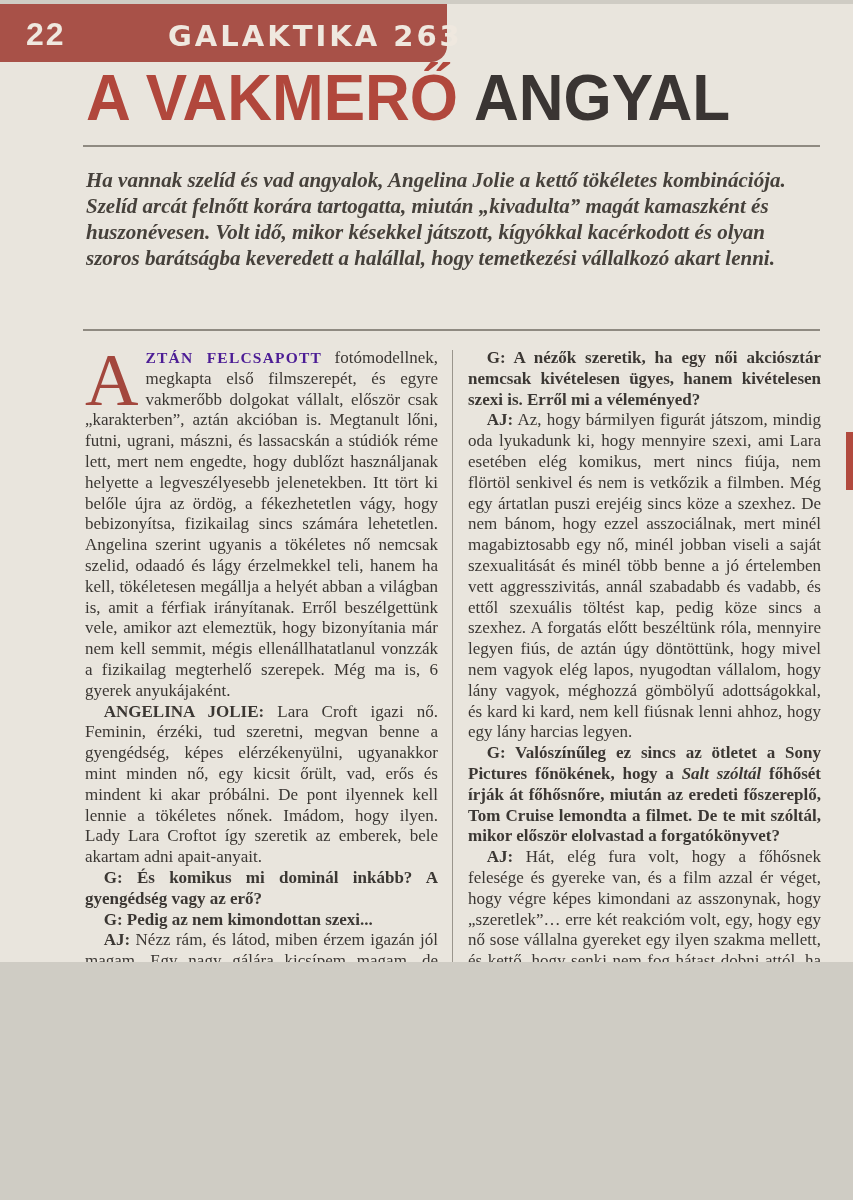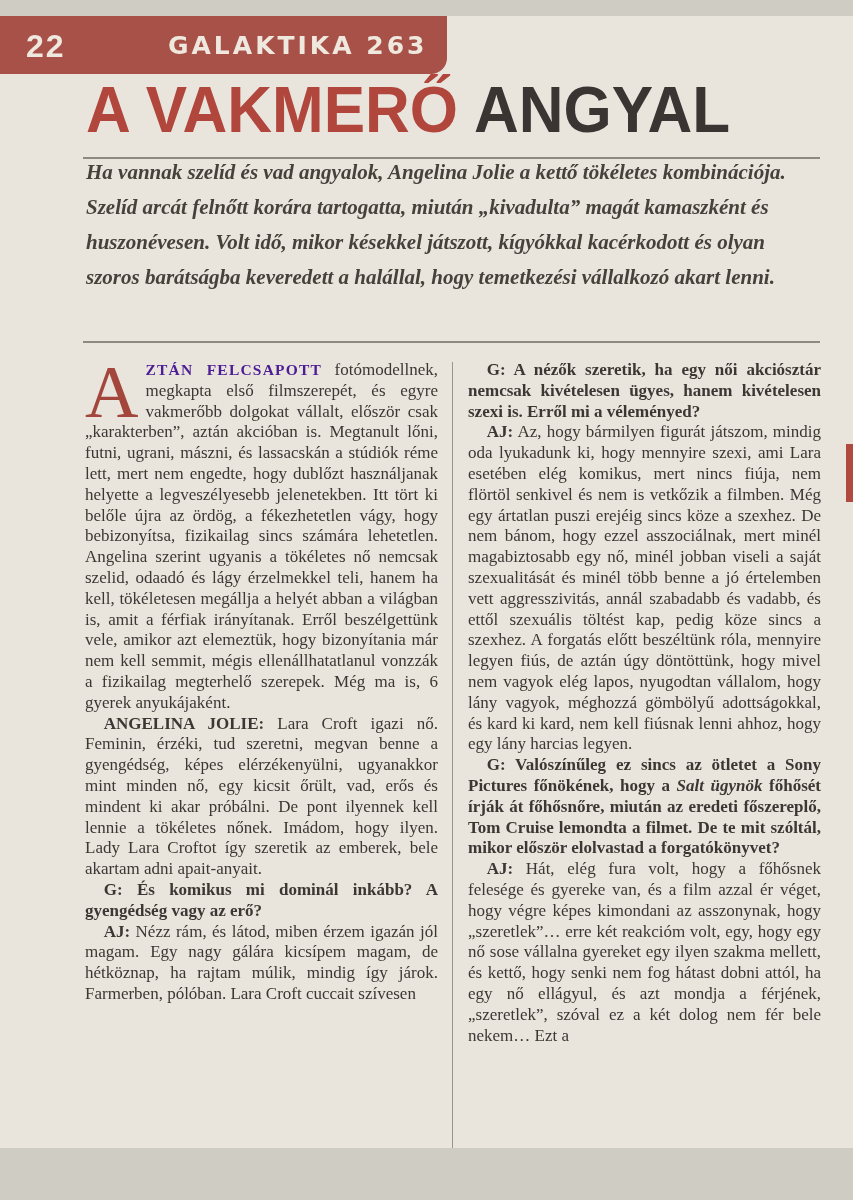--- a/index.html
+++ b/index.html
@@ -1,57 +1,57 @@
 <!DOCTYPE html>
 <html lang="hu"><head>
 <meta charset="utf-8">
 <style>
   html,body { margin:0; padding:0; background:#cfccc4; }
   .page {
-    position:relative; width:853px; height:1132px; margin:16px auto;
+    position:relative; width:853px; height:958px; margin:4px auto;
     background:#e9e5dd;
     font-family:"Liberation Serif", serif;
     overflow:hidden;
   }
 
   
   .header-banner {
     position:absolute; left:0; top:0; width:447px; height:58px;
     background:#a85148; border-bottom-right-radius:16px;
   }
   .pagenum {
     position:absolute; left:26px; top:12px;
     font-family:"Liberation Sans", sans-serif; font-weight:bold;
     font-size:32px; color:#efe8df; letter-spacing:2px;
   }
   .logo {
     position:absolute; left:168px; top:15px;
     font-family:"DejaVu Sans", sans-serif; font-weight:bold;
-    font-size:25px; color:#efe8df; letter-spacing:3px; white-space:nowrap;
+    font-size:29px; color:#efe8df; letter-spacing:3px; white-space:nowrap;
   }
 
   
   .title {
     position:absolute; left:86px; top:62px; margin:0;
     font-family:"Liberation Sans", sans-serif; font-weight:bold;
     font-size:62px; line-height:62px; white-space:nowrap;
     letter-spacing:0; transform:scaleY(1.04); transform-origin:top left;
   }
   .t-red  { color:#b1473c; margin-right:16px; }
   .t-dark { color:#3a3533; }
 
   .rule { position:absolute; left:83px; width:737px; height:2px; background:#8f8a81; }
   .rule-top { top:141px; }
   .rule-mid { top:325px; }
 
   
   .intro {
-    position:absolute; left:86px; top:139px; width:714px; margin:0;
+    position:absolute; left:86px; top:163px; width:714px; margin:0;
     font-style:italic; font-weight:bold;
-    font-size:21px; line-height:35px; color:#46413b;
+    font-size:21px; line-height:26px; color:#46413b;
   }
 
   
   .cols {
     position:absolute; left:85px; top:344px; width:736px;
     display:flex; gap:30px; color:#3b3733;
   }
   .col { width:353px; text-align:justify; font-size:17px; line-height:20.8px; }
   .col p { margin:0; text-indent:1.1em; }
   .col p.lead, .col p.cont { text-indent:0; }
@@ -114,34 +114,35 @@
       <p class="lead"><span class="dropcap">A</span><span class="leadcaps">ZTÁN FELCSAPOTT</span>
         <span>fotómodellnek, megkapta első filmszerepét, és egyre vakmerőbb dolgokat vállalt, először csak „karakterben”, aztán akcióban is. Megtanult lőni, futni, ugrani, mászni, és lassacskán a stúdiók réme lett, mert nem engedte, hogy dublőzt használjanak helyette a legveszélyesebb jelenetekben. Itt tört ki belőle újra az ördög, a fékezhetetlen vágy, hogy bebizonyítsa, fizikailag sincs számára lehetetlen. Angelina szerint ugyanis a tökéletes nő nemcsak szelid, odaadó és lágy érzelmekkel teli, hanem ha kell, tökéletesen megállja a helyét abban a világban is, amit a férfiak irányítanak. Erről beszélgettünk vele, amikor azt elemeztük, hogy bizonyítania már nem kell semmit, mégis ellenállhatatlanul vonzzák a fizikailag megterhelő szerepek. Még ma is, 6 gyerek anyukájaként.</span></p>
 
 
       <p class="a"><b>ANGELINA JOLIE:</b>
         <span>Lara Croft igazi nő. Feminin, érzéki, tud szeretni, megvan benne a gyengédség, képes elérzékenyülni, ugyanakkor mint minden nő, egy kicsit őrült, vad, erős és mindent ki akar próbálni. De pont ilyennek kell lennie a tökéletes nőnek. Imádom, hogy ilyen. Lady Lara Croftot így szeretik az emberek, bele akartam adni apait-anyait.</span></p>
 
       <p class="q">G: És komikus mi dominál inkább? A gyengédség vagy az erő?</p>
 
 
+      <p class="q">G: Pedig az nem kimondottan szexi...</p>
 
       <p class="a"><b>AJ:</b>
         <span>Nézz rám, és látod, miben érzem igazán jól magam. Egy nagy gálára kicsípem magam, de hétköznap, ha rajtam múlik, mindig így járok. Farmerben, pólóban. Lara Croft cuccait szívesen</span></p>
     </div>
 
     <div class="col">
 
       <p class="q">G: A nézők szeretik, ha egy női akciósztár nemcsak kivételesen ügyes, hanem kivételesen szexi is. Erről mi a véleményed?</p>
 
       <p class="a"><b>AJ:</b>
         <span>Az, hogy bármilyen figurát játszom, mindig oda lyukadunk ki, hogy mennyire szexi, ami Lara esetében elég komikus, mert nincs fiúja, nem flörtöl senkivel és nem is vetkőzik a filmben. Még egy ártatlan puszi erejéig sincs köze a szexhez. De nem bánom, hogy ezzel asszociálnak, mert minél magabiztosabb egy nő, minél jobban viseli a saját szexualitását és minél több benne a jó értelemben vett aggresszivitás, annál szabadabb és vadabb, és ettől szexuális töltést kap, pedig köze sincs a szexhez. A forgatás előtt beszéltünk róla, mennyire legyen fiús, de aztán úgy döntöttünk, hogy mivel nem vagyok elég lapos, nyugodtan vállalom, hogy lány vagyok, méghozzá gömbölyű adottságokkal, és kard ki kard, nem kell fiúsnak lenni ahhoz, hogy egy lány harcias legyen.</span></p>
 
       <p class="q"><span>G: Valószínűleg ez sincs az ötletet a Sony Pictures főnökének, hogy a</span>
-        <i>Salt ügynök</i>
+        <i>Salt szóltál</i>
         <span>főhősét írják át főhősnőre, miután az eredeti főszereplő, Tom Cruise lemondta a filmet. De te mit szóltál, mikor először elolvastad a forgatókönyvet?</span></p>
 
       <p class="a"><b>AJ:</b>
         <span>Hát, elég fura volt, hogy a főhősnek felesége és gyereke van, és a film azzal ér véget, hogy végre képes kimondani az asszonynak, hogy „szeretlek”… erre két reakcióm volt, egy, hogy egy nő sose vállalna gyereket egy ilyen szakma mellett, és kettő, hogy senki nem fog hátast dobni attól, ha egy nő ellágyul, és azt mondja a férjének, „szeretlek”, szóval ez a két dolog nem fér bele nekem… Ezt a</span></p>
     </div>
 
   </div>
 
   <div class="col-divider"></div>
 

